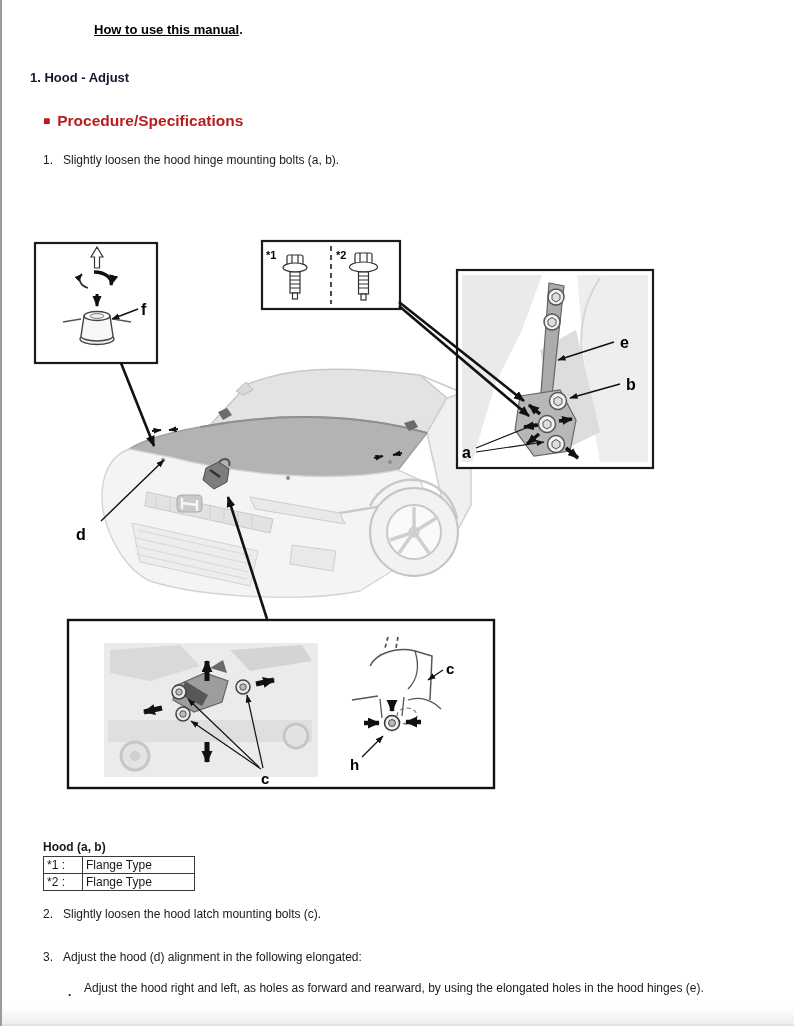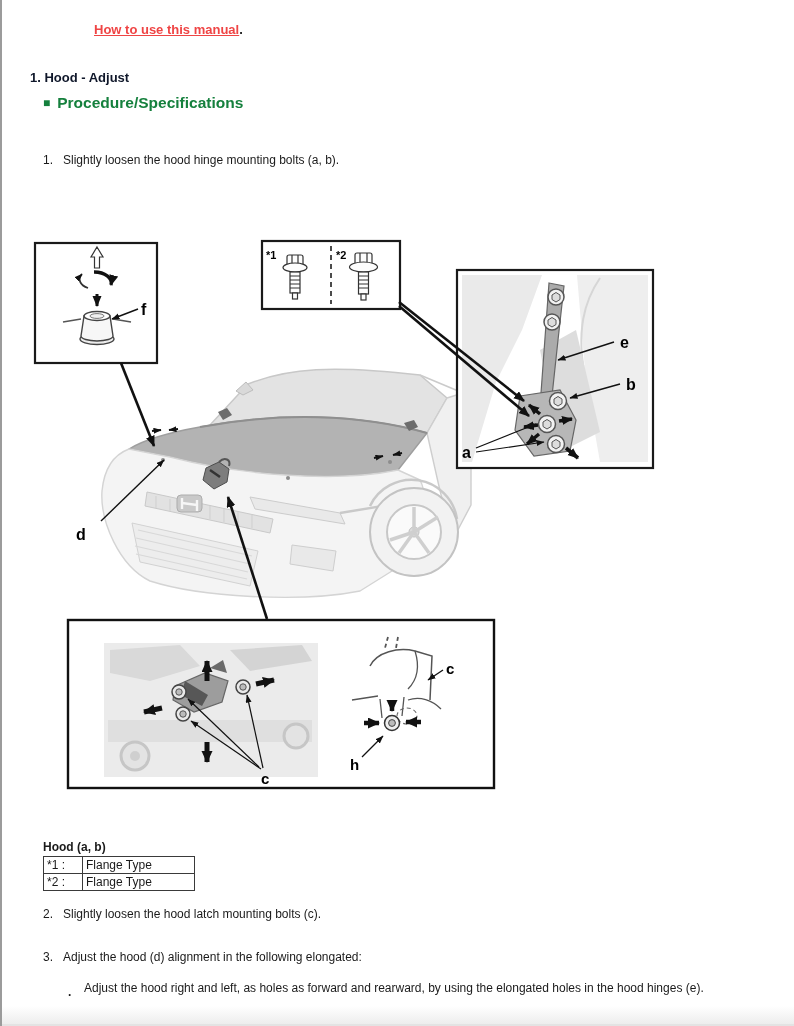--- a/index.html
+++ b/index.html
@@ -4,24 +4,24 @@
 <style>
   html,body{margin:0;padding:0;background:#ffffff;}
   #page{position:relative;width:794px;height:1026px;background:#ffffff;overflow:hidden;
         font-family:"Liberation Sans",sans-serif;color:#1a1a1a;}
   .edge-left{position:absolute;left:0;top:0;width:2px;height:100%;background:#9b9b9b;}
   .bottom-strip{position:absolute;left:2px;right:0;bottom:0;height:20px;
         background:linear-gradient(#ffffff,#ebebeb);}
   .bottom-strip::after{content:"";position:absolute;left:0;right:0;bottom:0;height:2px;background:#e3e3e3;}
   .abs{position:absolute;}
   .link-line{left:57px;top:22px;font-size:13px;font-weight:bold;}
-  .link-line a{color:#ef4444;text-decoration:underline;cursor:pointer;padding-left:37px;}
+  .link-line a{color:#000000;text-decoration:underline;cursor:pointer;padding-left:37px;}
   .link-suffix{color:#222;text-decoration:none;font-weight:bold;}
   .crumb{left:30px;top:70px;font-size:13px;font-weight:bold;color:#0f172a;}
-  .sect{left:43px;top:94px;font-size:15.5px;font-weight:bold;color:#15803d;}
+  .sect{left:43px;top:112px;font-size:15.5px;font-weight:bold;color:#b91c1c;}
   .sect .sq{font-size:12px;vertical-align:1px;margin-right:7px;}
   .step{font-size:12px;color:#1a1a1a;display:flex;}
   .step .num{width:20px;flex:0 0 20px;}
   .step1{left:43px;top:153px;}
   .step2{left:43px;top:907px;}
   .step3{left:43px;top:950px;}
   .subbullet{left:68px;top:981px;font-size:12px;display:flex;}
   .subbullet .mark{width:16px;flex:0 0 16px;font-weight:bold;transform:translateY(4px);}
   .tbl-title{left:43px;top:840px;font-size:12px;font-weight:bold;}
   table.bolt{position:absolute;left:43px;top:856px;border-collapse:collapse;font-size:12px;}

